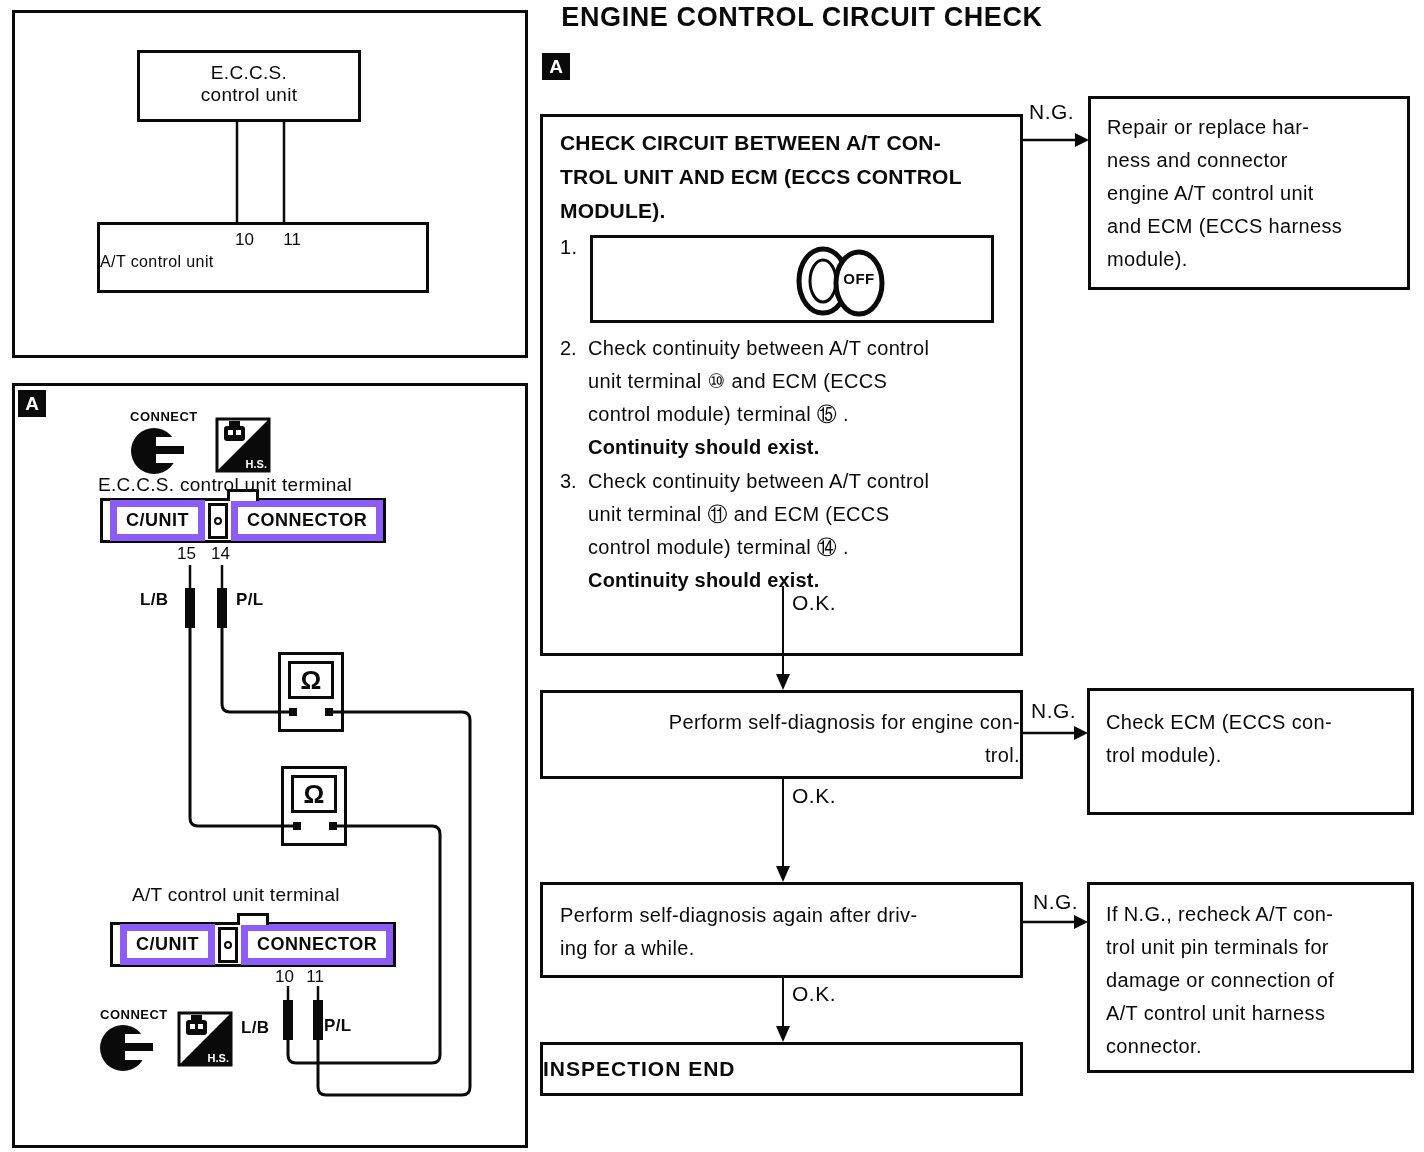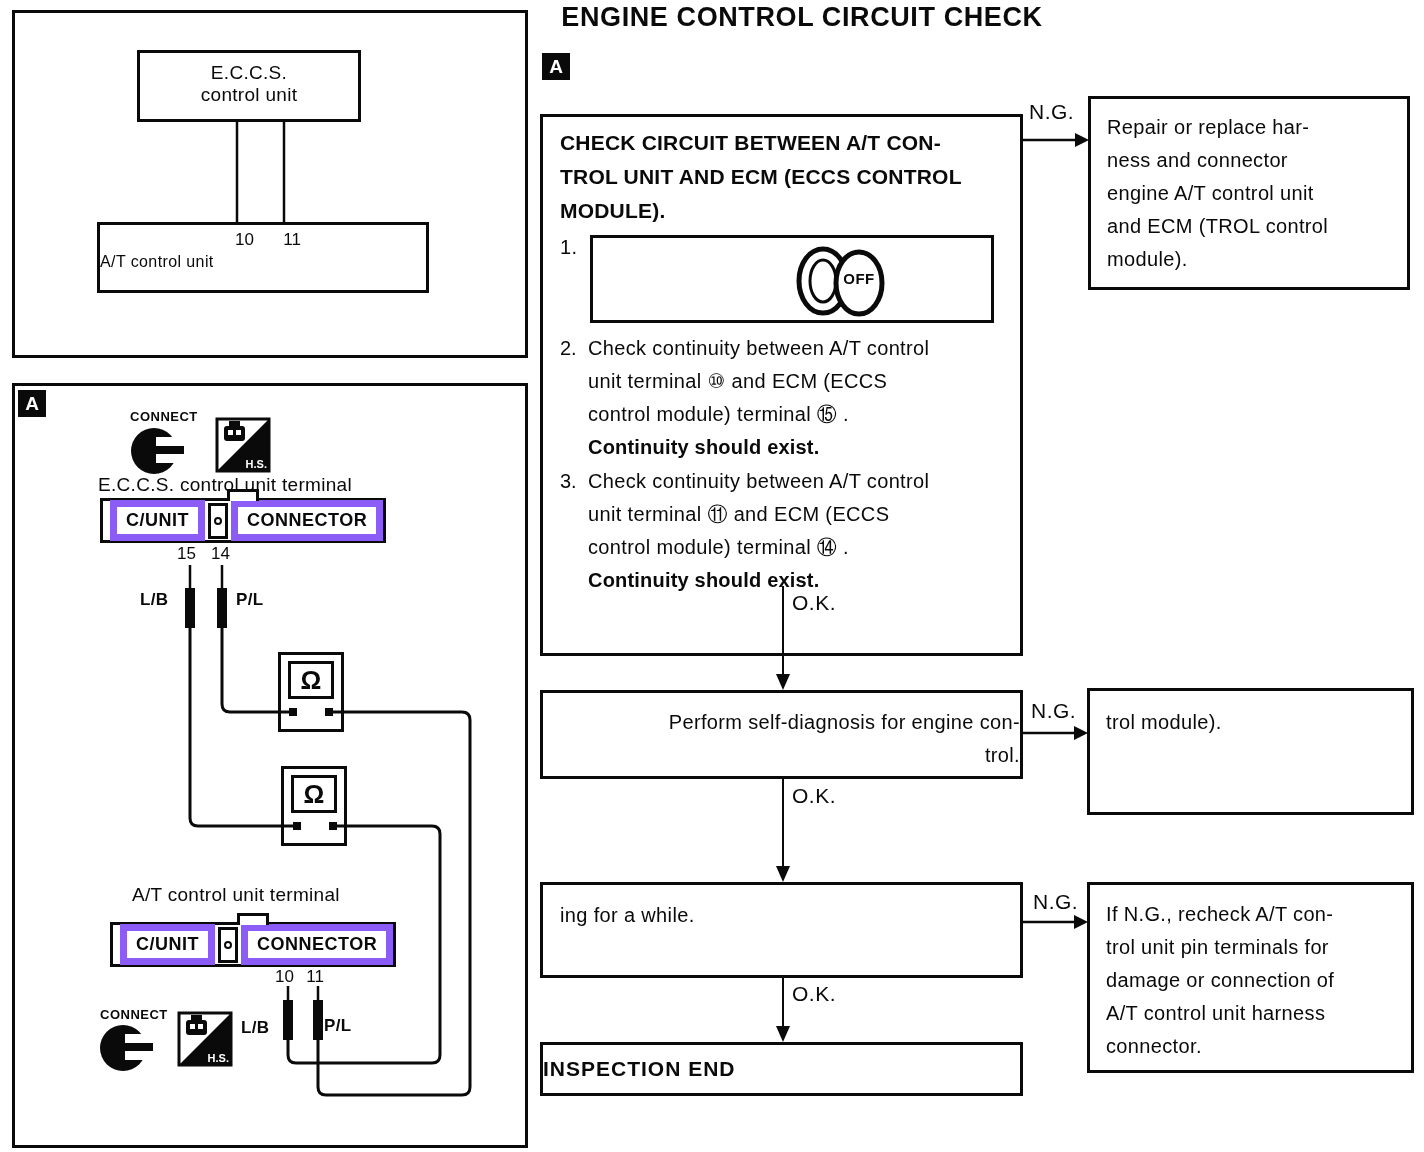--- a/index.html
+++ b/index.html
@@ -190,36 +190,38 @@
   <div class="okng" style="left:1029px;top:100px;">N.G.</div>
   <div class="okng" style="left:1031px;top:699px;">N.G.</div>
   <div class="okng" style="left:1033px;top:890px;">N.G.</div>
 
   <div class="bx" style="left:540px;top:690px;width:483px;height:89px;padding:13px 0 0 17px;text-align:right;">
     <div class="flowline">Perform self-diagnosis for engine con-</div>
     <div class="flowline">trol.</div>
   </div>
 
   <div class="bx" style="left:540px;top:882px;width:483px;height:96px;padding:14px 0 0 17px;">
+    <div class="flowline">Perform self-diagnosis again after driv-</div>
     <div class="flowline">ing for a while.</div>
   </div>
 
   <div class="bx" style="left:540px;top:1042px;width:483px;height:54px;">
     <div class="endtext">INSPECTION END</div>
   </div>
 
   <div class="bx" style="left:1088px;top:96px;width:322px;height:194px;padding:12px 0 0 16px;">
     <div class="flowline">Repair or replace har-</div>
     <div class="flowline">ness and connector</div>
     <div class="flowline">engine A/T control unit</div>
-    <div class="flowline">and ECM (TROL control</div>
+    <div class="flowline">and ECM (ECCS harness</div>
     <div class="flowline">module).</div>
   </div>
 
   <div class="bx" style="left:1087px;top:688px;width:327px;height:127px;padding:15px 0 0 16px;">
+    <div class="flowline">Check ECM (ECCS con-</div>
     <div class="flowline">trol module).</div>
   </div>
 
   <div class="bx" style="left:1087px;top:882px;width:327px;height:191px;padding:13px 0 0 16px;">
     <div class="flowline">If N.G., recheck A/T con-</div>
     <div class="flowline">trol unit pin terminals for</div>
     <div class="flowline">damage or connection of</div>
     <div class="flowline">A/T control unit harness</div>
     <div class="flowline">connector.</div>
   </div>

